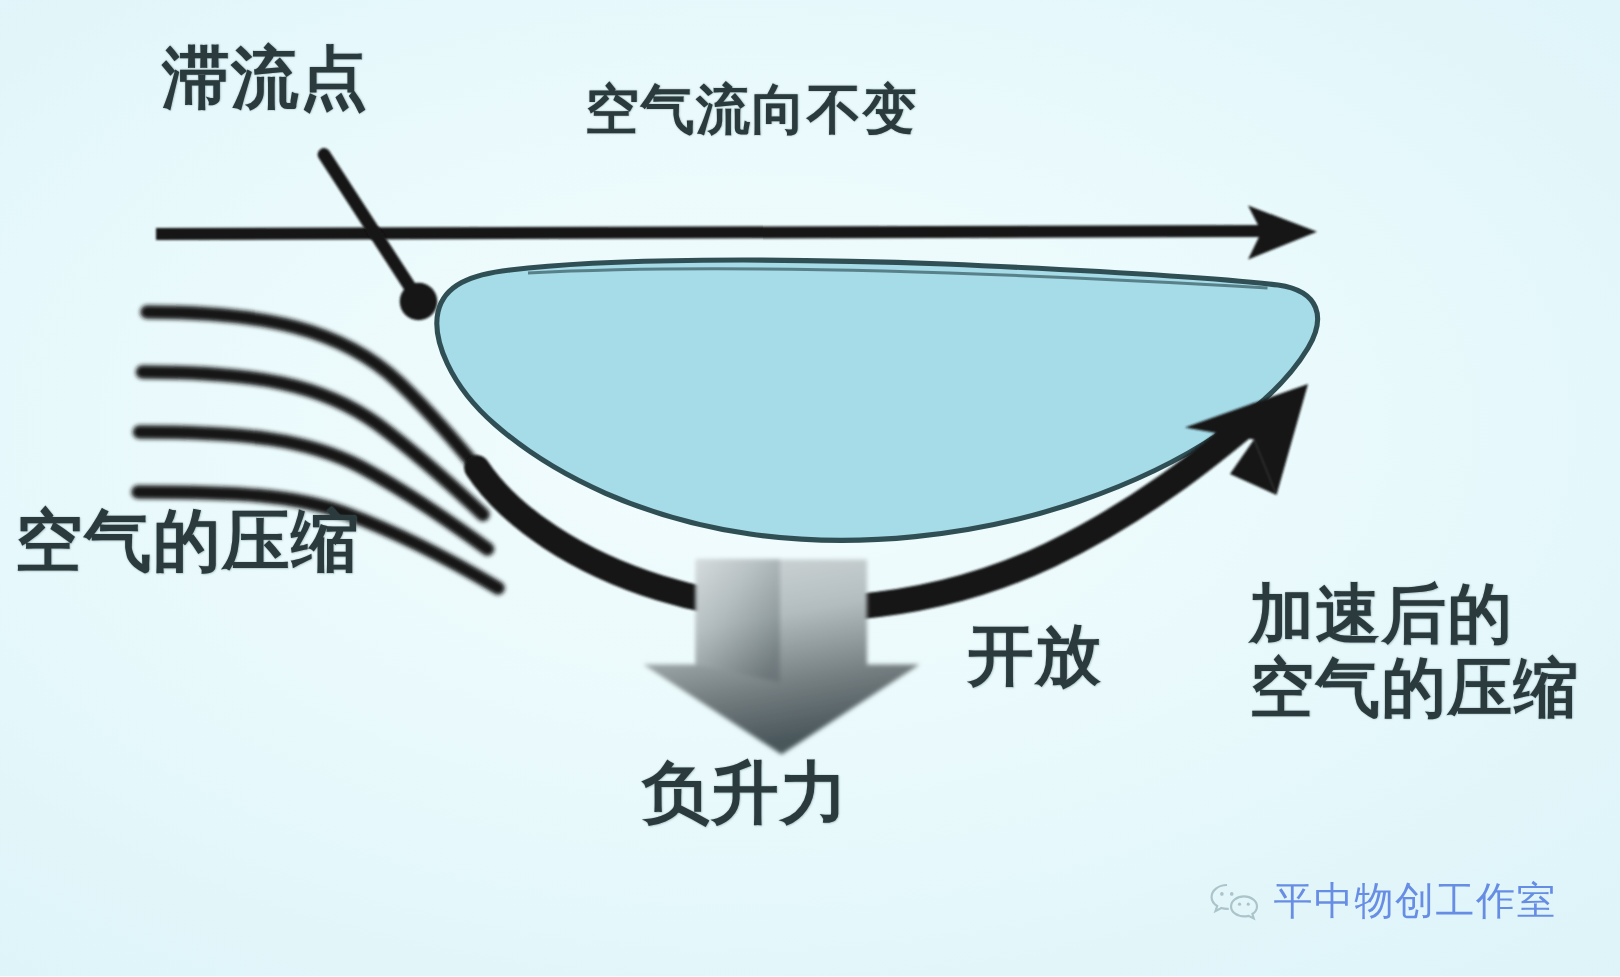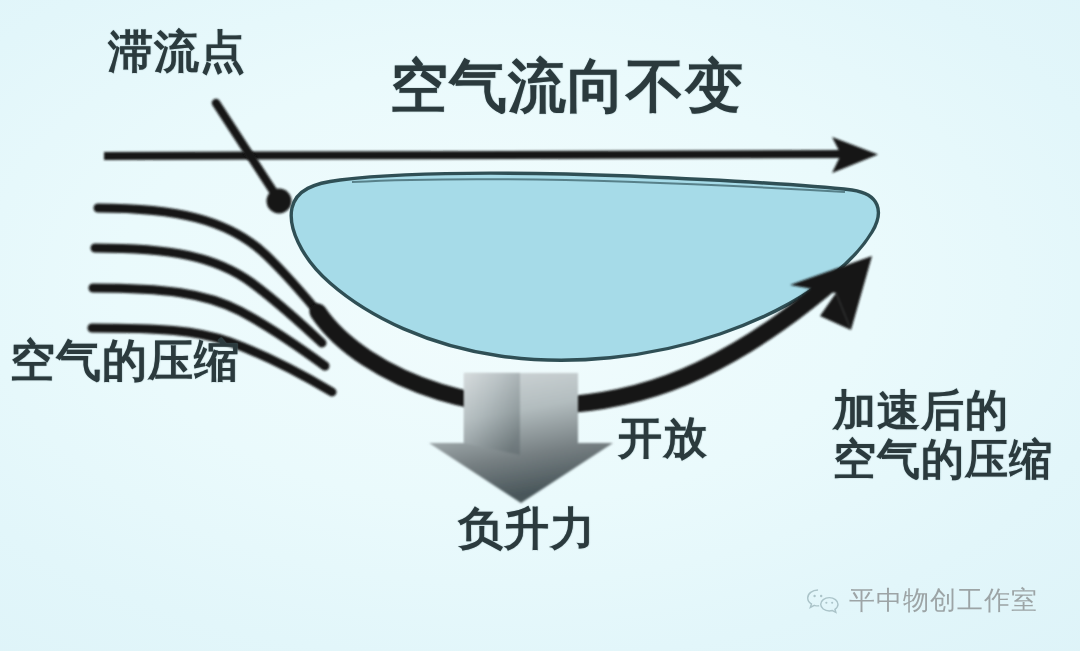--- a/index.html
+++ b/index.html
@@ -37,38 +37,37 @@
     line-height: 1.08;
   }
   #label-stagnation-point {
     left: 108px;
     top: 28px;
     font-size: 45px;
   }
   #label-airflow-unchanged {
     left: 390px;
     top: 55px;
-    font-size: 58px;
+    font-size: 36px;
   }
   #label-air-compression {
     left: 10px;
     top: 341px;
     font-size: 45px;
     font-family: Liberation Mono, monospace;
   }
   #label-open {
-    left: 618px;
+    left: 645px;
     top: 414px;
     font-size: 44px;
   }
   #label-negative-lift {
     left: 428px;
     top: 505px;
     font-size: 45px;
-    margin-left: 30px;
   }
   #label-accelerated-airflow {
     left: 833px;
     top: 386px;
     font-size: 43px;
     line-height: 1.13;
     text-align: left;
   }
   #label-accelerated-airflow .ln {
     display: block;
@@ -76,21 +75,21 @@
   #watermark {
     position: absolute;
     left: 806px;
     top: 583px;
     display: flex;
     align-items: center;
     gap: 9px;
     opacity: 0.62;
   }
   #watermark-text {
-    color: #737373;
+    color: #1d4ed8;
     font-family: Liberation Mono, monospace;
     font-size: 26px;
     font-weight: 400;
     letter-spacing: 1px;
     white-space: nowrap;
   }
   #wechat-icon {
     width: 34px;
     height: 26px;
     flex: 0 0 auto;

